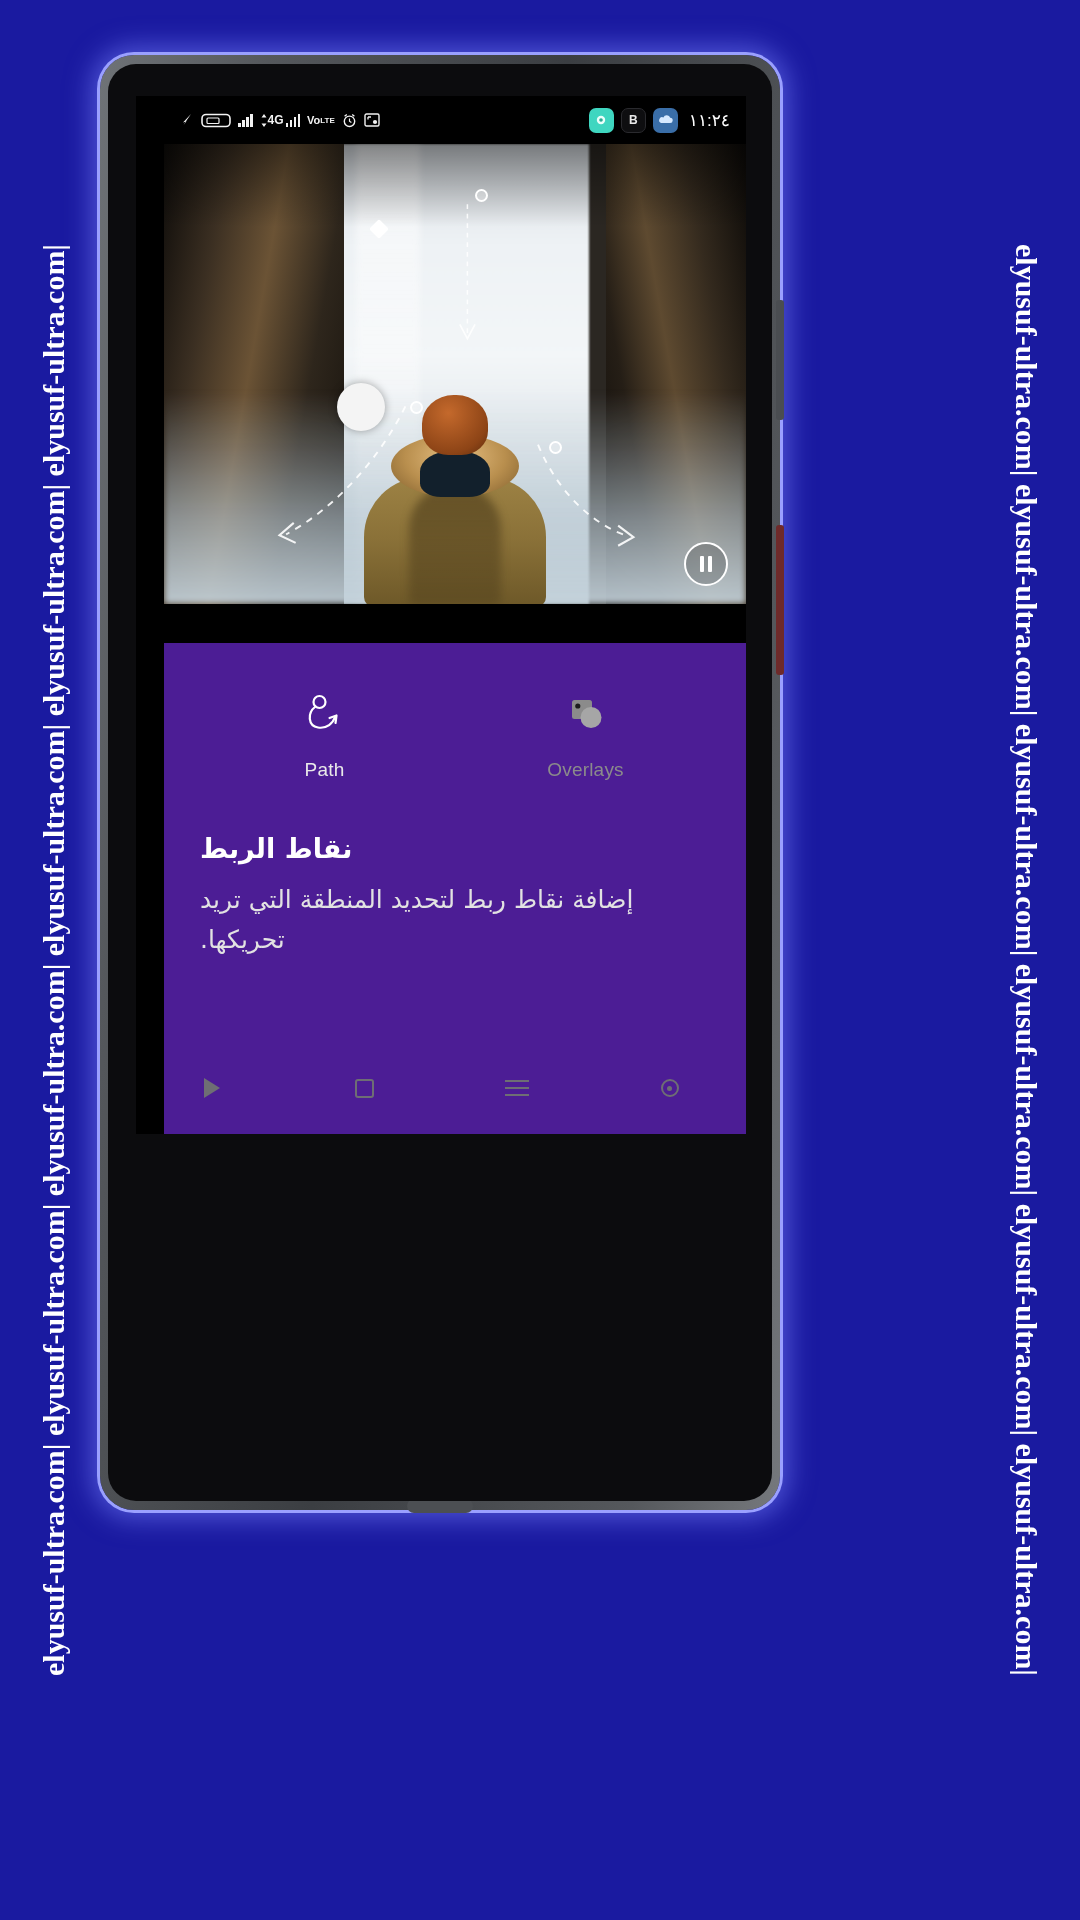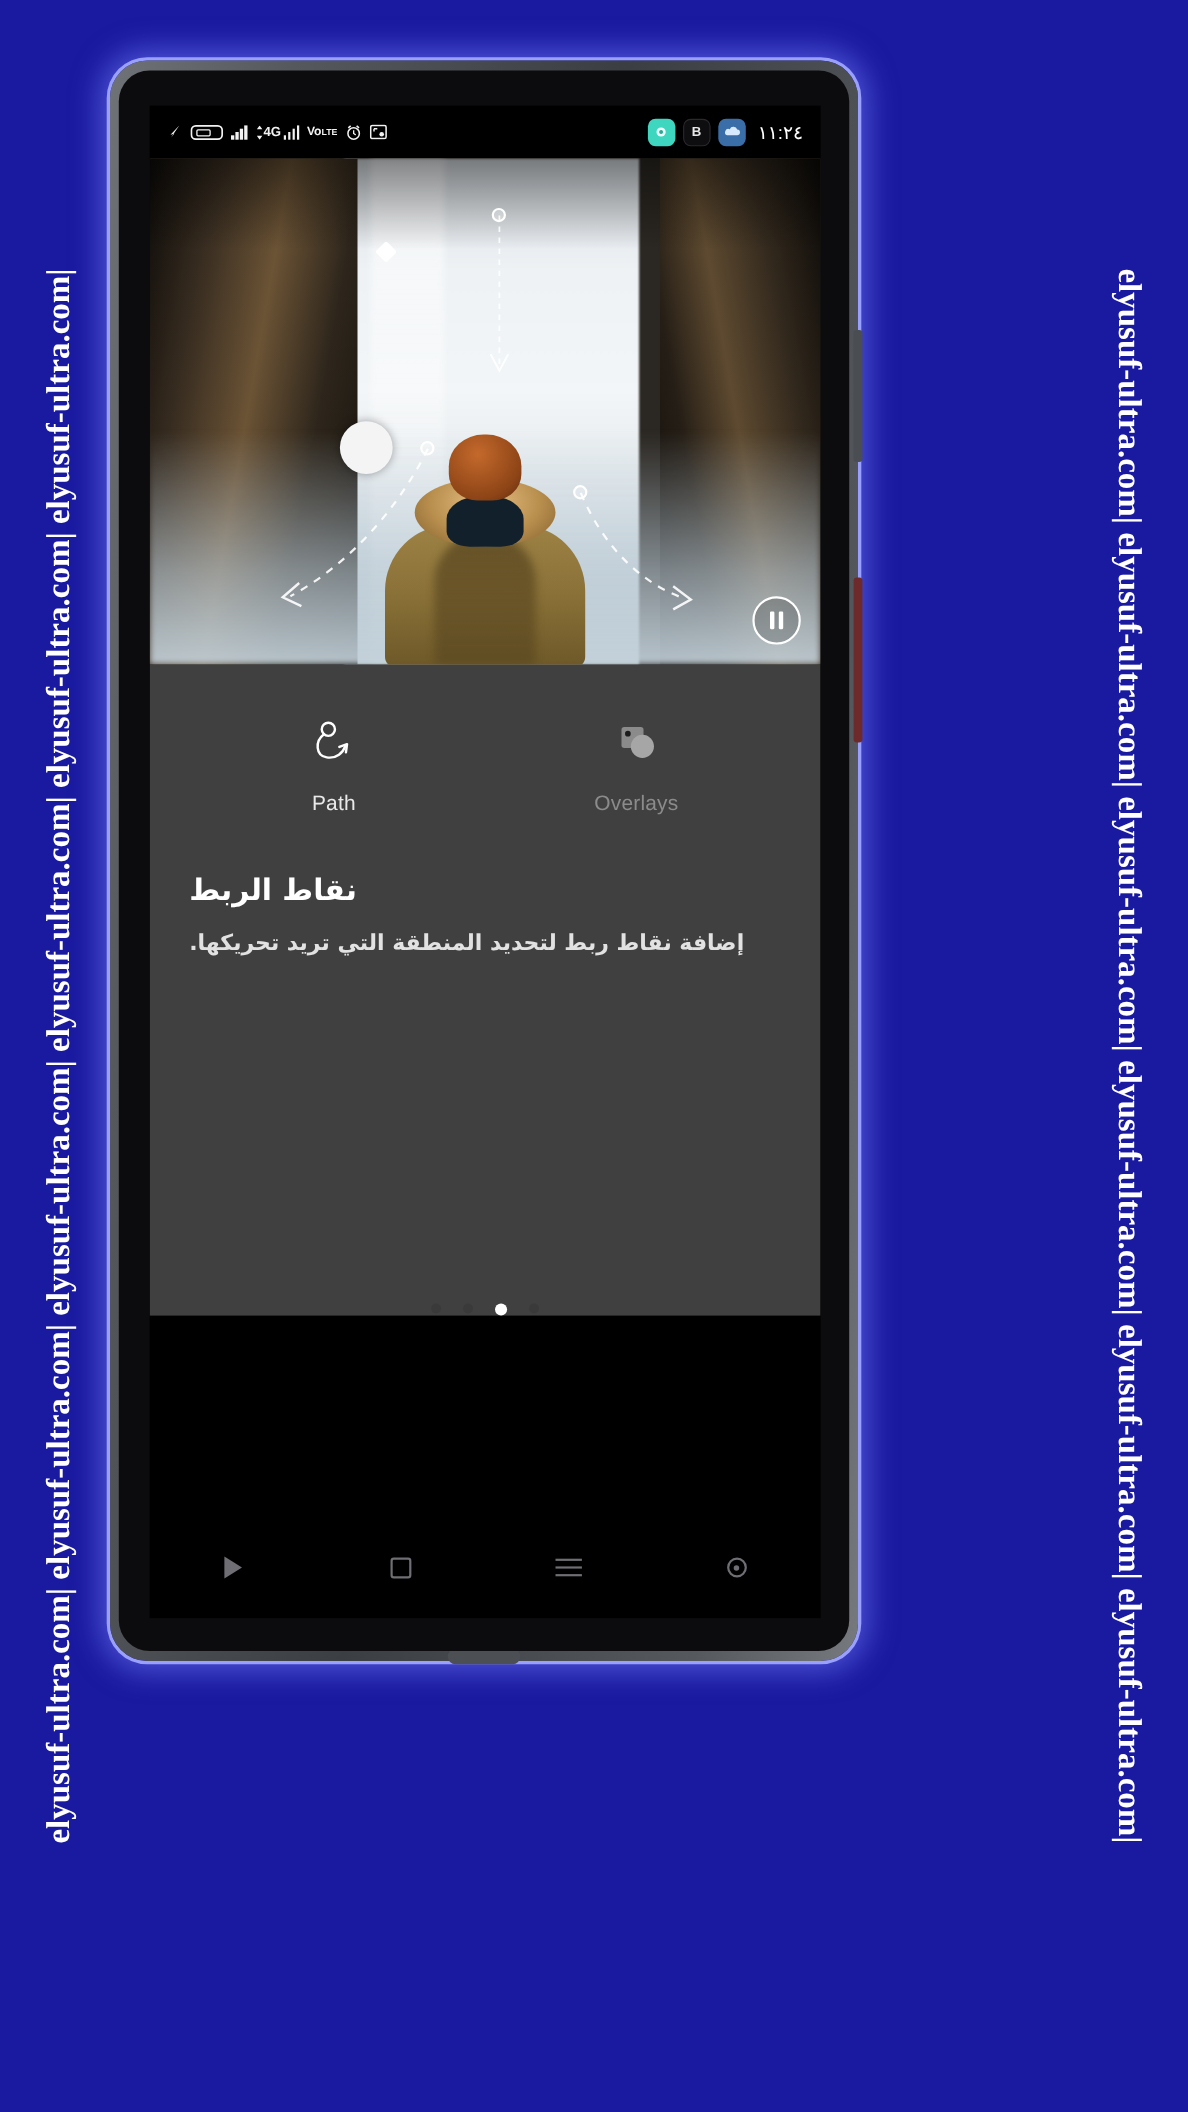--- a/index.html
+++ b/index.html
@@ -43,22 +43,22 @@
   }
   .btn-side {
     position:absolute; right:-4px; width:8px; border-radius:3px;
   }
   .btn-vol { top:245px;  height:120px; background:#4a4d51; }
   .btn-pwr { top:470px;  height:150px; background:#6e2a2a; }
 
   
   .screen {
     position:absolute; left:28px; top:32px;
-    width:610px; height:1375px;
-    background:#000; overflow:hidden;
+    width:610px; height:1038px;
+    background:#000; overflow:hidden;padding-left:28px;
   }
 
   
   .statusbar {
     height:48px; width:100%;
     display:flex; align-items:center; justify-content:space-between;
     padding:0 16px; color:#fff;
   }
   .sb-left, .sb-right { display:flex; align-items:center; gap:7px; }
   .sb-ico { font-size:14px; line-height:1; opacity:.95; display:flex; align-items:center; }
@@ -159,41 +159,40 @@
 
   .pause-btn {
     position:absolute; right:18px; bottom:18px;
     width:44px; height:44px; border-radius:50%;
     border:2.5px solid #fff; display:flex; align-items:center;
     justify-content:center; gap:4px; background:rgba(0,0,0,.18);
   }
   .pause-btn i { display:block; width:4px; height:16px; background:#fff; border-radius:1px; }
 
   
-  .panel { background:#404040; width:100%; }
+  .panel { background:#4c1d95; width:100%;margin-top:39px; }
   .tools {
     display:flex; justify-content:space-around; align-items:flex-start;
     padding:48px 30px 0 30px;
   }
   .tool { display:flex; flex-direction:column; align-items:center; gap:22px; width:110px; }
   .tool-ico { height:46px; display:flex; align-items:center; justify-content:center; }
   .tool-lbl { font-size:19px; color:#e9e9e9; letter-spacing:.2px; }
   .tool.active .tool-lbl { color:#e8a081; }
   .tool.dim .tool-lbl { color:#8b8b8b; }
 
   
   .copy { padding:48px 36px 0 36px; direction:rtl; text-align:left; }
   .copy-title {
     font-size:27px; font-weight:bold; color:#ffffff; line-height:1.5;
     font-family:"DejaVu Sans","Liberation Sans", sans-serif;
   }
   .copy-body {
-    font-size:20px; color:#e2e2e2; line-height:1.6; margin-top:10px;
+    font-size:25px; color:#e2e2e2; line-height:1.6; margin-top:10px;
     font-family:"DejaVu Sans","Liberation Sans", sans-serif;
-    font-weight:bold;
   }
 
   
   .dots { display:flex; justify-content:center; gap:20px; margin-top:312px; }
   .dots span { width:9px; height:9px; border-radius:50%; background:#3a3a3a; display:block; }
   .dots span.on { background:#ffffff; width:11px; height:11px; }
 
   
   .navbar {
     position:absolute; left:0; bottom:0; width:100%; height:92px;

